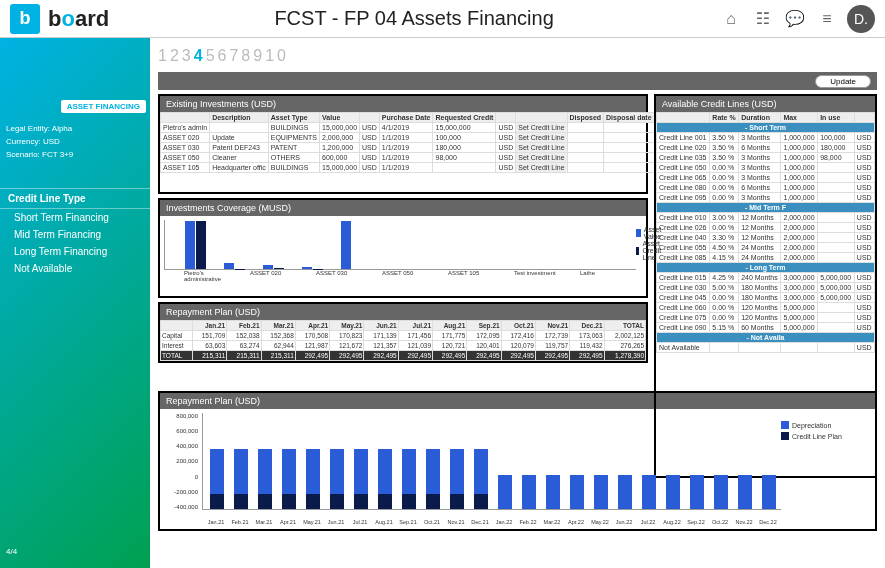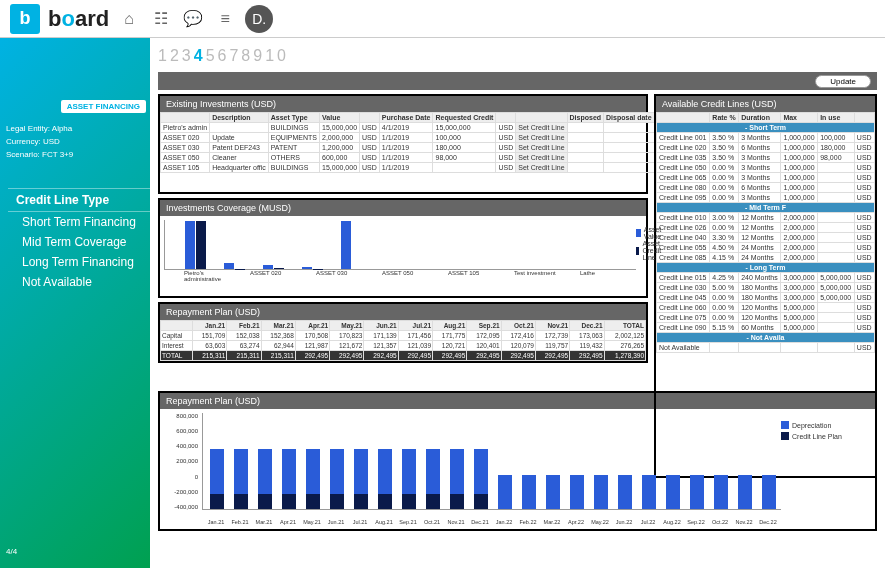--- a/index.html
+++ b/index.html
@@ -9,21 +9,21 @@
 .logo-txt{font-size:22px;font-weight:600;color:#222}
 .logo-txt .o{color:#00B2E3}
 .page-title{flex:1;text-align:center;font-size:20px;color:#222}
 .ticon{width:24px;height:24px;display:flex;align-items:center;justify-content:center;font-size:16px;color:#666;cursor:pointer}
 .avatar{width:28px;height:28px;border-radius:50%;background:#555;color:#fff;display:flex;align-items:center;justify-content:center;font-size:14px}
 .layout{display:flex;height:530px}
 .sidebar{width:150px;background:linear-gradient(135deg,#00B2E3,#00a050);color:#fff;position:relative}
 .side-big{position:absolute;top:2px;left:4px;font-size:22px;font-weight:900;color:rgba(255,255,255,.25);line-height:1}
 .side-badge{position:absolute;top:62px;right:4px;background:#fff;color:#00B2E3;font-size:8px;font-weight:bold;padding:2px 6px;border-radius:2px}
 .side-meta{position:absolute;top:85px;left:6px;right:4px;font-size:8px;line-height:1.6}
-.side-menu{position:absolute;top:150px;left:8px;right:0;font-size:12px}
+.side-menu{position:absolute;top:150px;left:0;right:0;font-size:10px}
 .side-menu .hdr{border-top:1px solid rgba(255,255,255,.4);border-bottom:1px solid rgba(255,255,255,.4);padding:4px 8px;font-weight:bold}
 .side-menu .item{padding:3px 14px}
 .side-foot{position:absolute;bottom:12px;left:6px;font-size:8px}
 .main{flex:1;padding:4px 8px;overflow:hidden}
 .main-hdr{display:flex;align-items:center;height:28px}
 .main-hdr h2{margin:0;font-size:16px;color:#666;font-weight:bold;flex:1}
 .steps{font-size:16px;color:#bbb;letter-spacing:3px}
 .steps .cur{color:#00B2E3;font-weight:bold}
 .update-row{height:18px;background:#666;display:flex;justify-content:flex-end;align-items:center;padding:0 6px;margin-top:2px}
 .btn-upd{background:#fff;border:1px solid #999;border-radius:8px;padding:1px 14px;font-size:8px;cursor:pointer}
@@ -66,40 +66,41 @@
 .r2-xlab{position:absolute;left:38px;right:0;bottom:0;display:flex;gap:4px;font-size:5.5px;padding-left:4px}
 .r2-xlab span{width:20px;text-align:center}
 .credit-scroll{height:270px;overflow:hidden}
 </style>
 </head>
 <body>
 
 <div class="topbar">
   <div class="logo-sq">b</div>
   <div class="logo-txt">b<span class="o">o</span>ard</div>
+  <div class="page-title">FCST - FP 04 Assets Financing</div>
   <div class="ticon">⌂</div>
   <div class="ticon">☷</div>
   <div class="ticon">💬</div>
   <div class="ticon">≡</div>
   <div class="avatar">D.</div>
 </div>
 
 <div class="layout">
   <div class="sidebar">
     <div class="side-badge">ASSET FINANCING</div>
     <div class="side-meta">
       <div>Legal Entity: Alpha</div>
       <div>Currency: USD</div>
       <div>Scenario: FCT 3+9</div>
     </div>
     <div class="side-menu">
       <div class="hdr">Credit Line Type</div>
       <div id="side-items">
           <div class="item">Short Term Financing</div>
-          <div class="item">Mid Term Coverage</div>
+          <div class="item">Mid Term Financing</div>
           <div class="item">Long Term Financing</div>
           <div class="item">Not Available</div>
         </div>
     </div>
     <div class="side-foot">4/4</div>
   </div>
 
   <div class="main" style="position:relative">
     <div class="main-hdr">
       <div class="steps" id="steps"><span>1</span><span>2</span><span>3</span><span class="cur">4</span><span>5</span><span>6</span><span>7</span><span>8</span><span>9</span><span>10</span></div>

